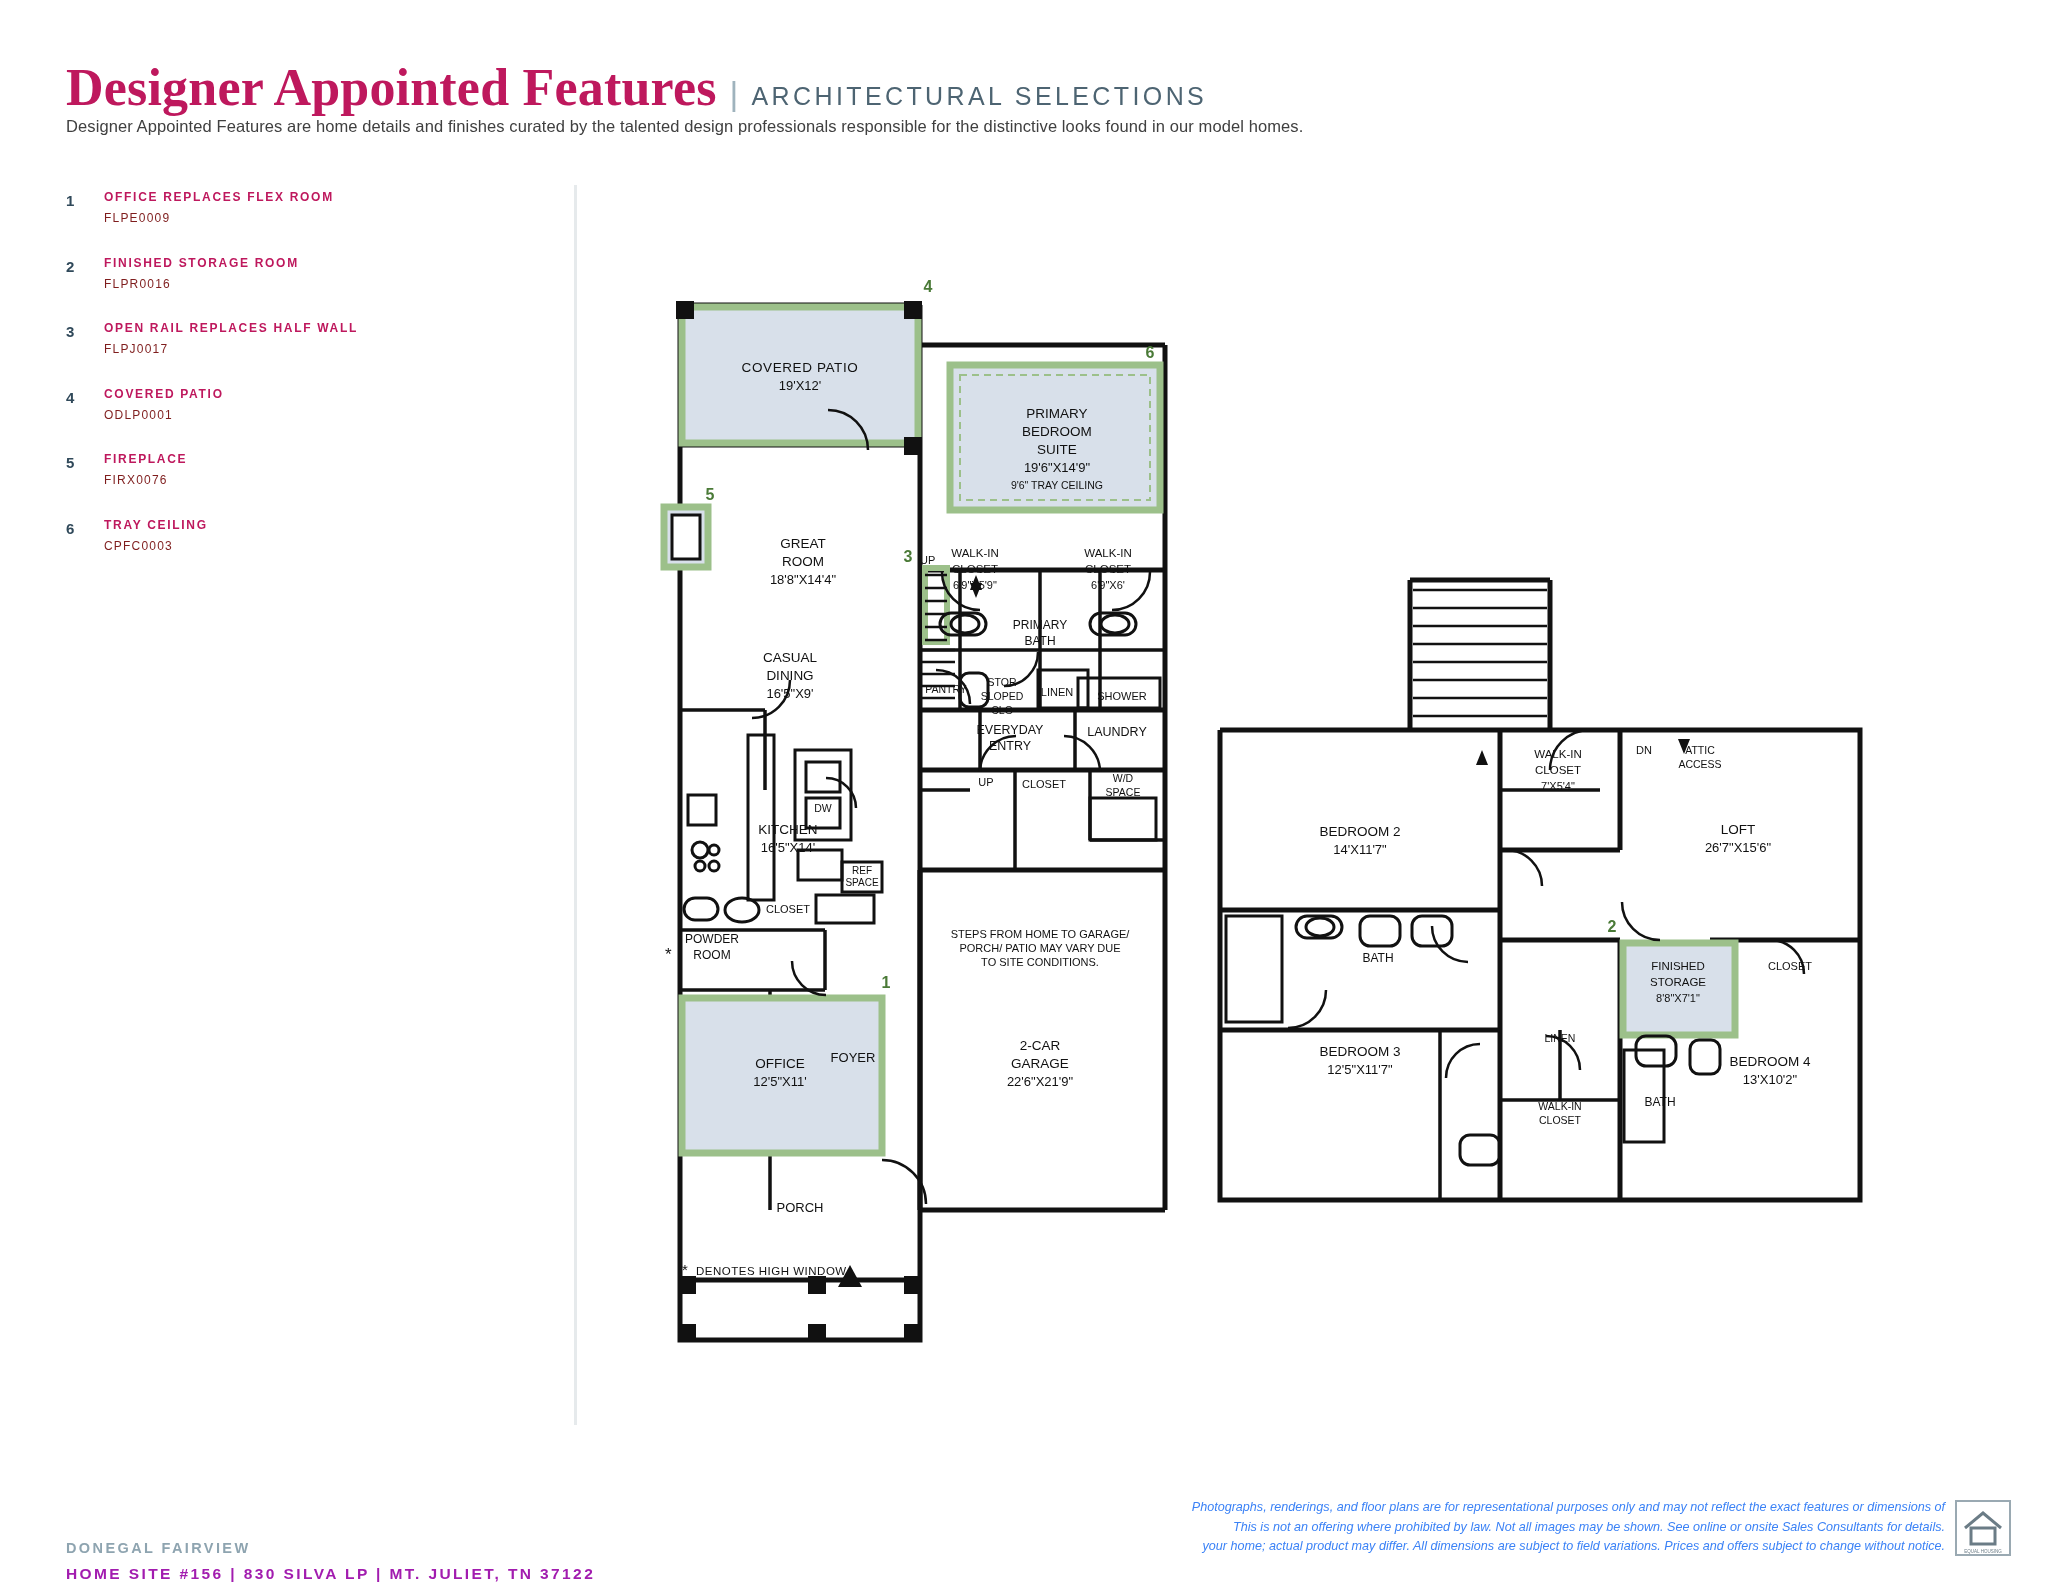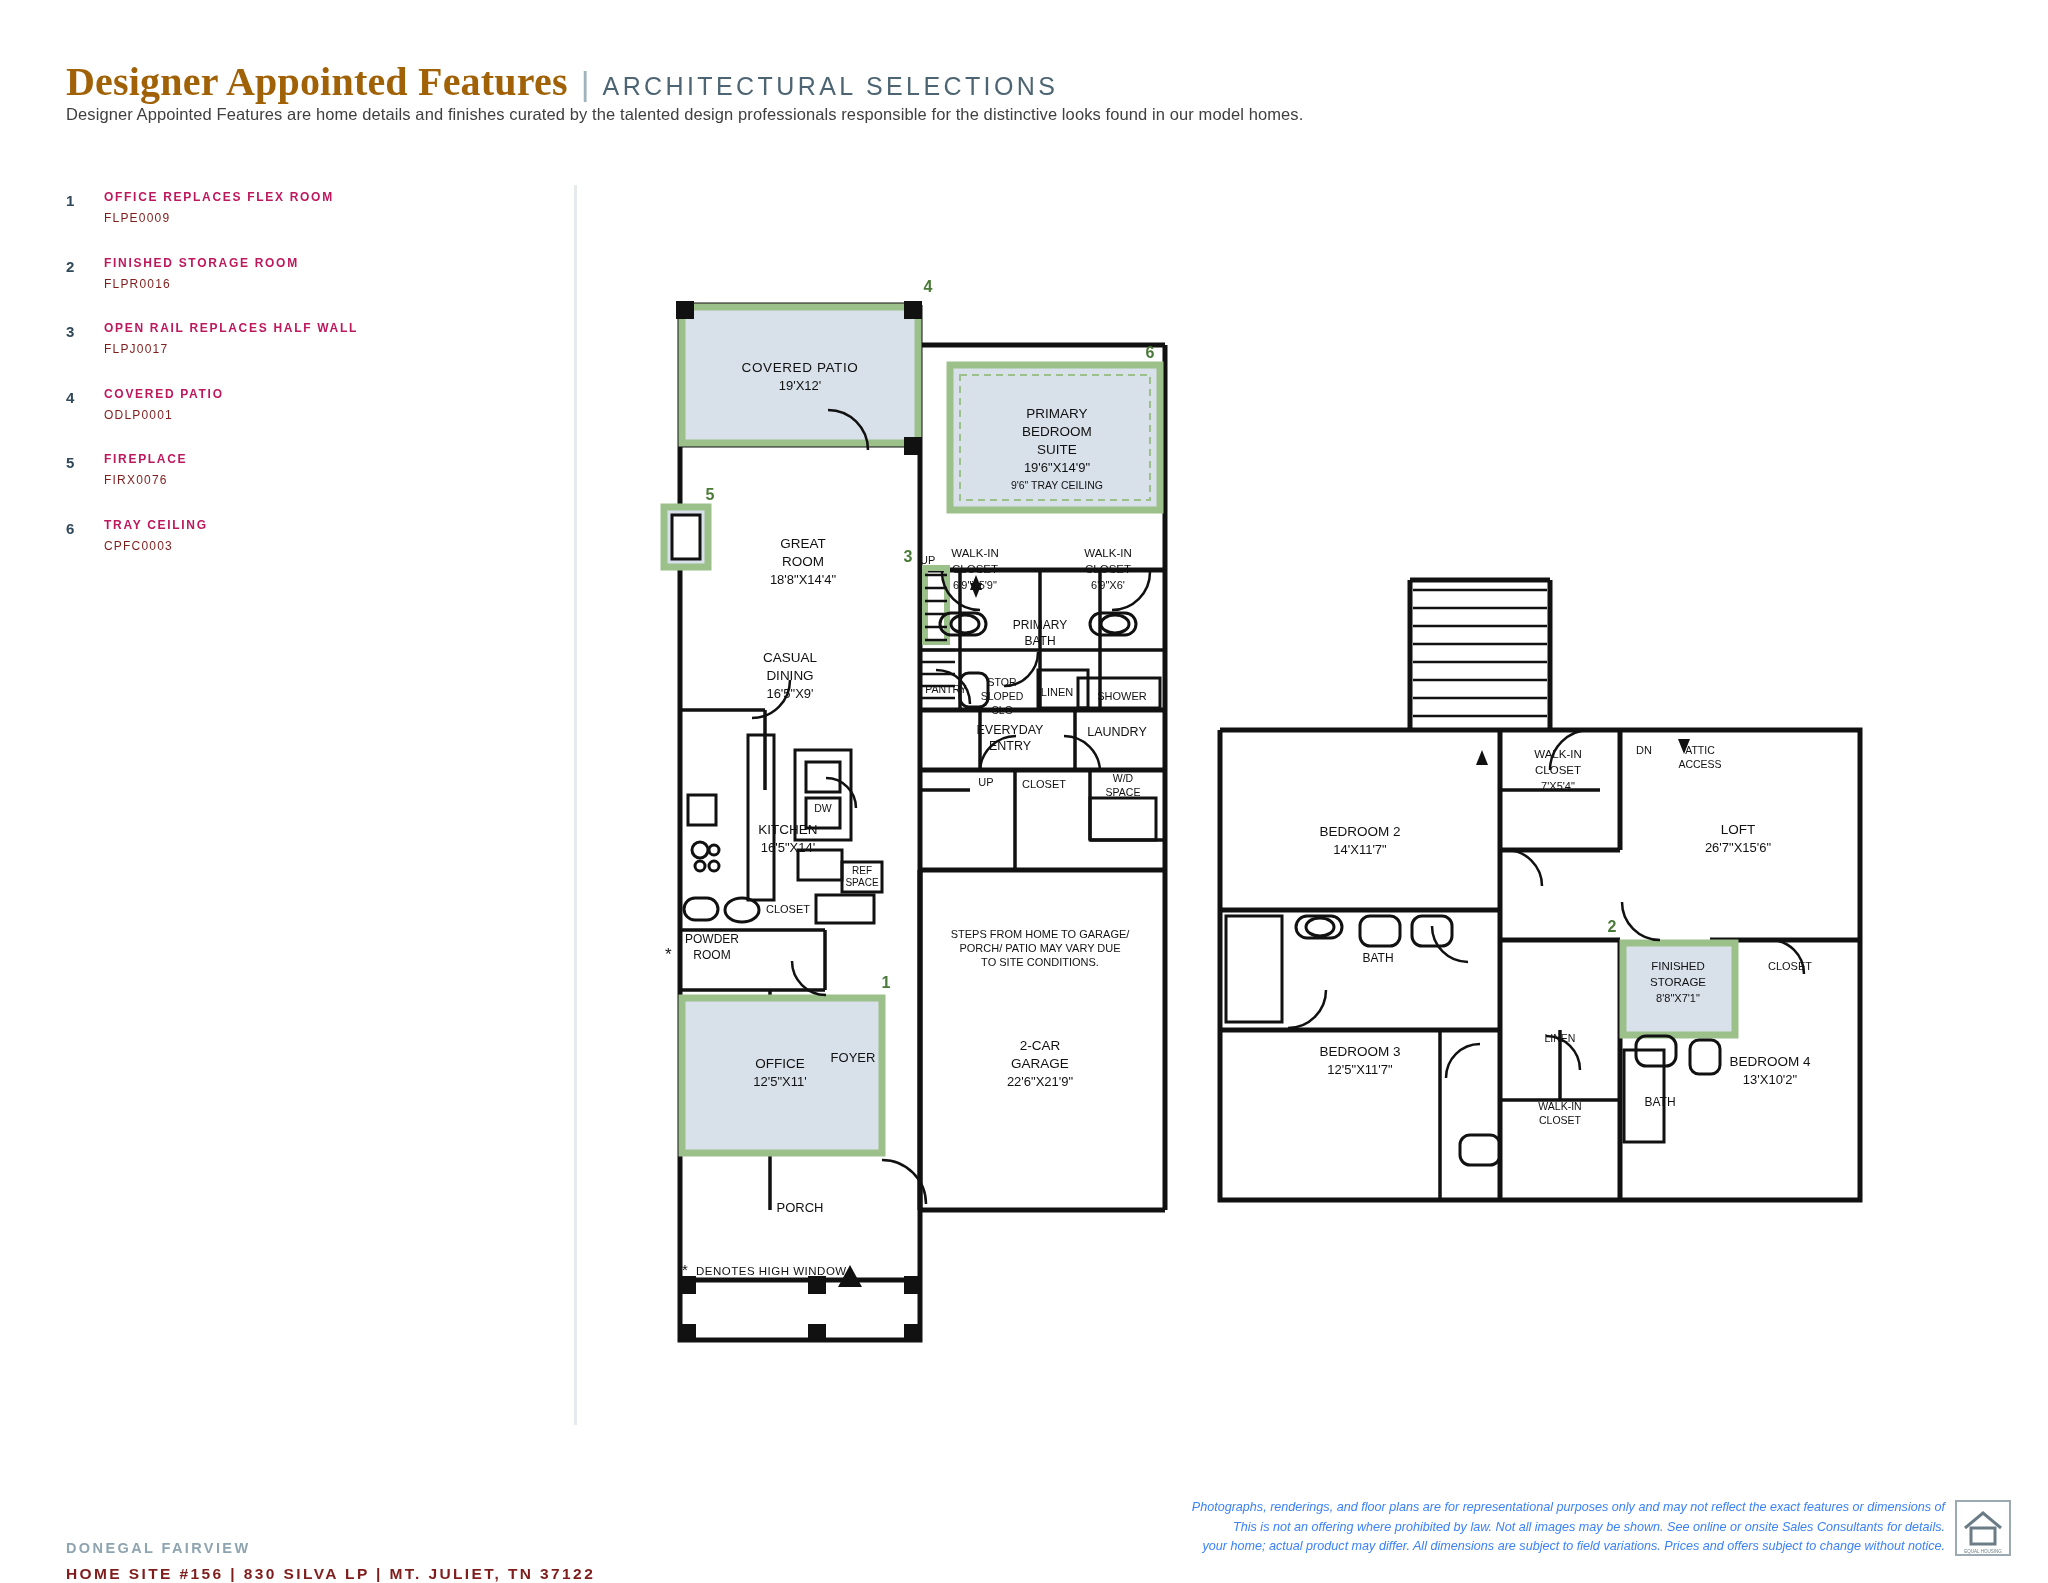--- a/index.html
+++ b/index.html
@@ -2,21 +2,21 @@
 <html><head>
 <meta charset="utf-8">
 <style>
   html,body{margin:0;padding:0;background:#ffffff;}
   body{width:2048px;height:1583px;font-family:"Liberation Sans",sans-serif;color:#1b2a33;overflow:hidden;position:relative;}
   #page{position:absolute;left:0;top:0;width:2048px;height:1583px;}
 
   
   .hdr{position:absolute;left:66px;top:58px;width:1600px;}
   .hdr-row{display:flex;align-items:baseline;}
-  .hdr-title{font-family:"Liberation Serif",serif;font-weight:700;font-size:40px;color:#a16207;letter-spacing:.2px;}
+  .hdr-title{font-family:"Liberation Serif",serif;font-weight:700;font-size:52px;color:#be185d;letter-spacing:.2px;}
   .hdr-bar{color:#9fb3bd;font-size:34px;margin:0 13px;font-weight:300;}
   .hdr-sub{font-size:25px;letter-spacing:3.4px;color:#4d6472;font-weight:400;}
   .hdr-desc{margin-top:0;font-size:16.5px;color:#404040;letter-spacing:.1px;}
 
   
   .feat{position:absolute;left:66px;top:190px;width:520px;}
   .feat-item{position:relative;margin-bottom:30.5px;}
   .feat-num{position:absolute;left:0;top:2px;font-size:15px;font-weight:700;color:#30495a;}
   .feat-name{margin-left:38px;font-size:12px;font-weight:700;letter-spacing:1.7px;color:#be185d;}
   .feat-code{margin-left:38px;margin-top:7px;font-size:12px;letter-spacing:1.2px;color:#7f1d1d;}
@@ -24,21 +24,21 @@
   
   .vdiv{position:absolute;left:574px;top:185px;width:3px;height:1240px;background:#e6eaec;}
 
   
   #plan{position:absolute;left:620px;top:150px;width:1400px;height:1290px;}
   svg{display:block;}
 
   
   .foot-left{position:absolute;left:66px;top:1500px;margin-top:40px;}
   .foot-l1{font-size:14.5px;letter-spacing:2.4px;font-weight:700;color:#8ea4b0;}
-  .foot-l2{margin-top:9px;font-size:15.5px;letter-spacing:2.4px;font-weight:700;color:#7f1d1d;}
+  .foot-l2{margin-top:9px;font-size:15.5px;letter-spacing:2.4px;font-weight:700;color:#a21caf;}
   .foot-right{position:absolute;left:1045px;top:1498px;width:900px;text-align:right;font-size:12.6px;line-height:1.55;color:#3b82f6;font-style:italic;}
   .eho{position:absolute;left:1955px;top:1500px;width:56px;height:56px;}
 </style>
 </head>
 <body>
 
 <div id="page">
 
   <div class="hdr">
     <div class="hdr-row">

